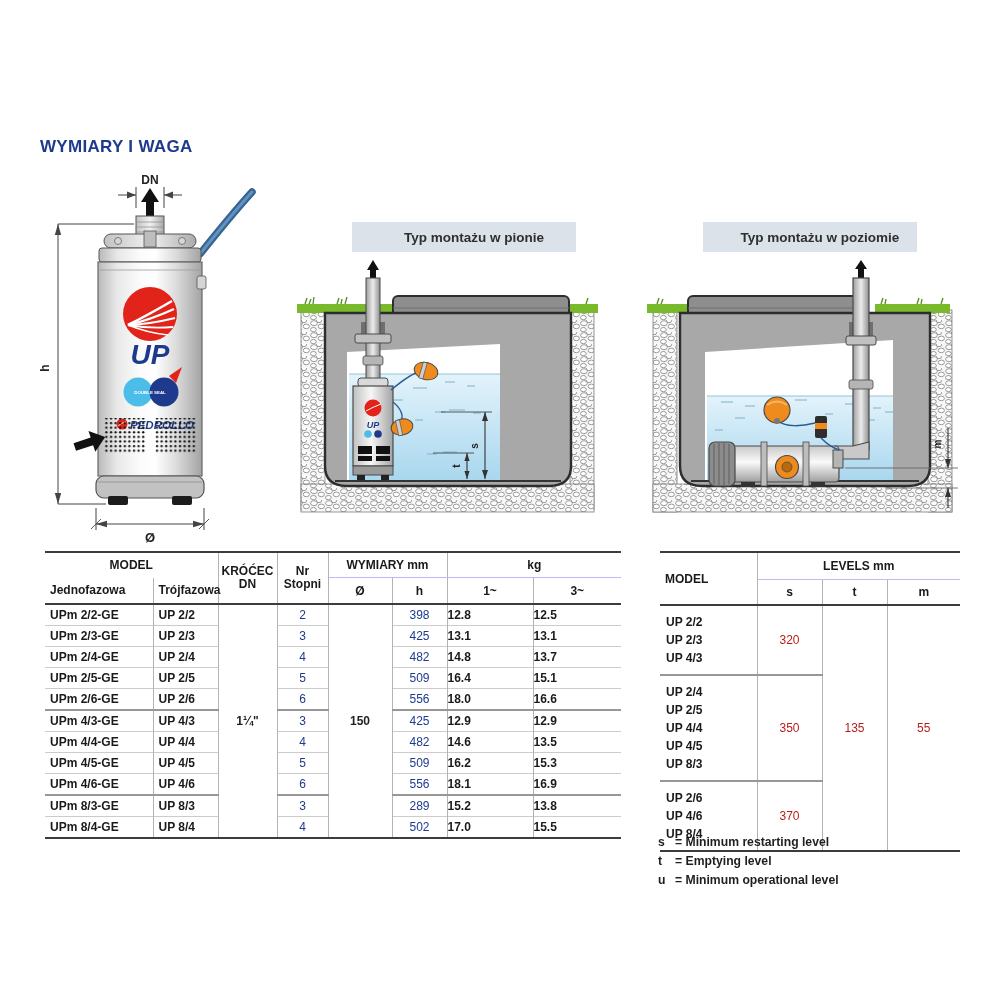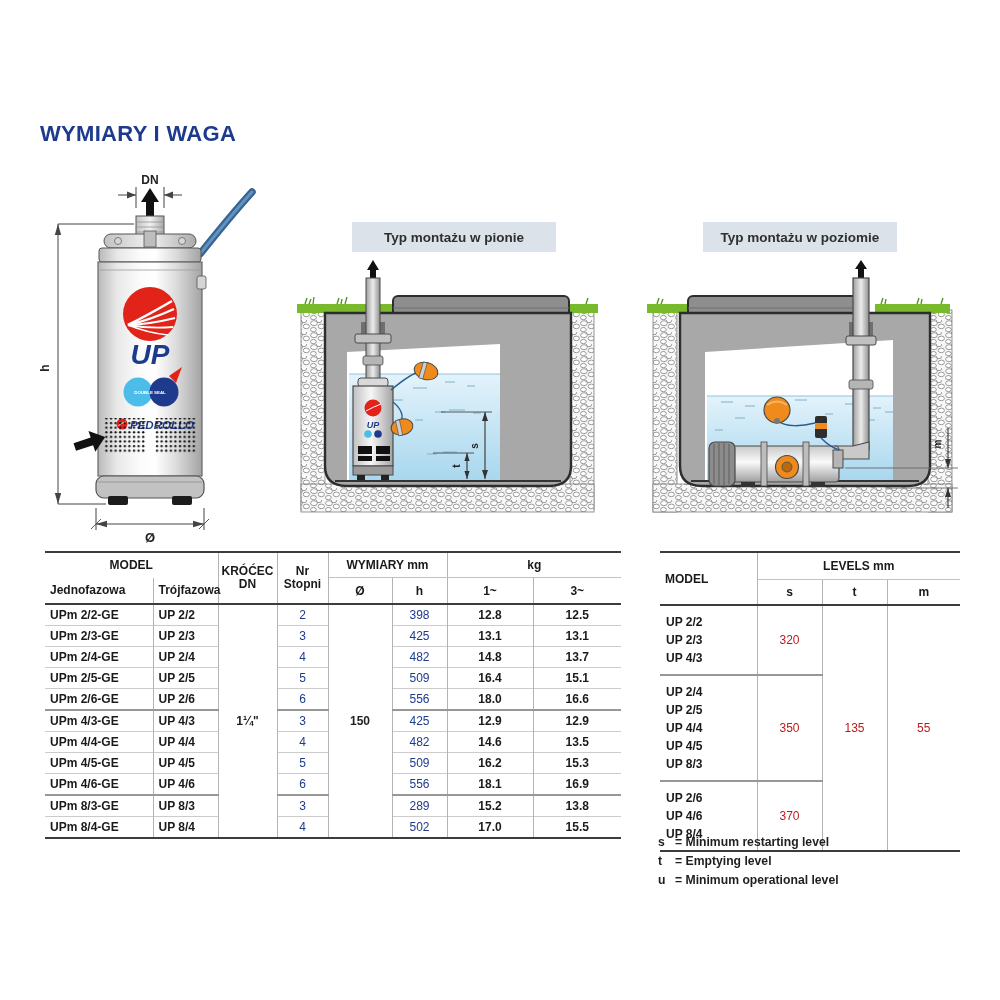--- a/index.html
+++ b/index.html
@@ -4,28 +4,28 @@
 <style>
   html,body{margin:0;padding:0;}
   body{
     width:1000px;height:1000px;background:#ffffff;position:relative;
     font-family:"Liberation Sans", sans-serif;color:#1a1a1a;
     -webkit-font-smoothing:antialiased;
   }
   svg text{font-family:"Liberation Sans", sans-serif;}
   .page{position:absolute;inset:0;}
   #page-title{
-    position:absolute;left:40px;top:121px;margin:0;
-    font-size:22px;font-weight:bold;color:#1e3a8c;letter-spacing:.3px;
+    position:absolute;left:40px;top:137px;margin:0;
+    font-size:17px;font-weight:bold;color:#1e3a8c;letter-spacing:.3px;
   }
   .abs{position:absolute;}
   .diagram-label{
     position:absolute;background:#dbe2e9;color:#2f2f2f;
     font-weight:bold;font-size:13.5px;
-    display:flex;align-items:center;justify-content:center;
+    display:flex;align-items:center;justify-content:center;padding-left:20px;
   }
   #vert-label{left:352px;top:222px;width:204px;height:30px;}
   #horiz-label{left:703px;top:222px;width:194px;height:30px;}
   #pump-svg{left:40px;top:168px;}
   #vert-svg{left:295px;top:260px;}
   #horiz-svg{left:645px;top:260px;}
 
   table{border-collapse:collapse;table-layout:fixed;position:absolute;background:#fff;}
   #main-table{left:45px;top:551px;width:576px;
     border-top:2.5px solid #3c3c3c;border-bottom:2.5px solid #3c3c3c;}
@@ -39,21 +39,21 @@
   .ta-l{text-align:left;padding-left:5px;}
   #main-table thead tr:first-child th{height:24px;}
   .hd-row2 th{height:25px;border-bottom:2px solid #3c3c3c;}
   .hd-2line div{line-height:13px;}
   #main-table tbody td{height:20px;}
   #main-table tbody tr + tr td{border-top:1px solid #cccccc;}
   #main-table tbody tr.group-start td{border-top:2px solid #979797;}
   .c-m1,.c-m3{font-weight:bold;text-align:left;padding-left:5px;color:#1a1a1a;margin-top:18px;}
   .c-st,.c-h{color:#1e3a8c;text-align:center;font-weight:normal;}
   .c-dn,.c-dia{color:#1f1f1f;text-align:center;font-weight:bold;}
-  .c-k1,.c-k3{font-weight:bold;text-align:center;color:#1a1a1a;}
+  .c-k1,.c-k3{font-weight:bold;color:#1a1a1a;}
 
   #levels-table thead tr:first-child th{height:26px;}
   #levels-table .hd-row2 th{height:24px;}
   #levels-table tbody td{vertical-align:middle;}
   #levels-table tbody tr.group-start .lv-models,
   #levels-table tbody tr.group-start .lv-s{border-top:2px solid #979797;}
   .lv-models{font-weight:bold;text-align:left;padding:7px 0 7px 6px;}
   .lv-models div{line-height:18px;}
   .lv-s,.lv-t,.lv-m{color:#b91c1c;text-align:center;font-weight:normal;}
 

